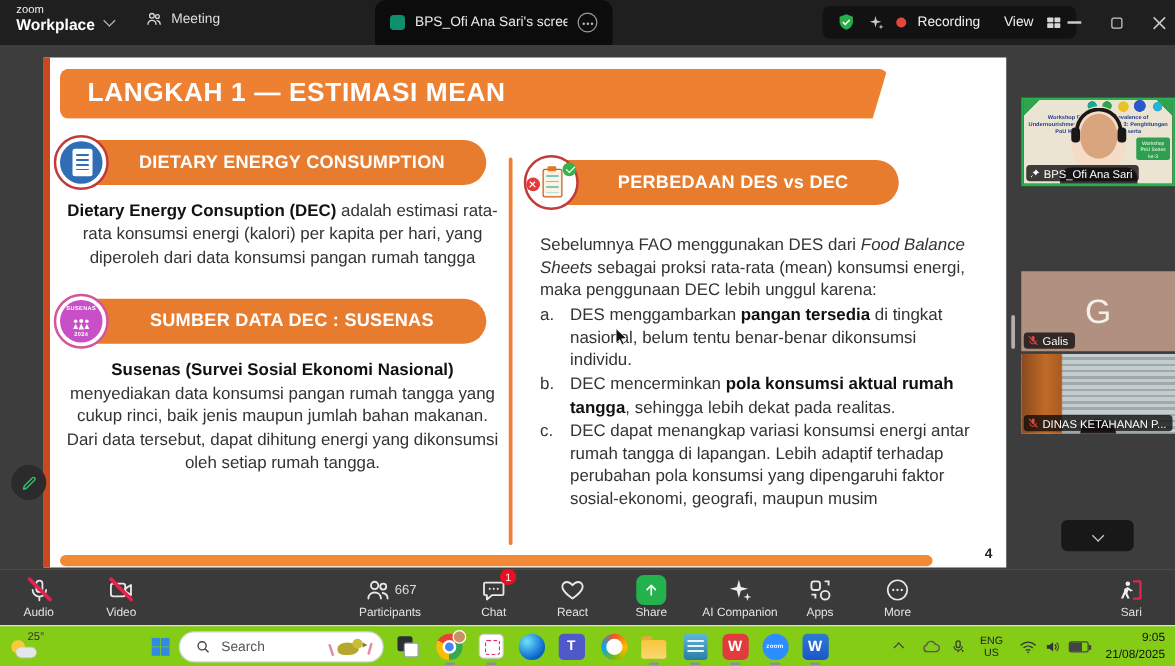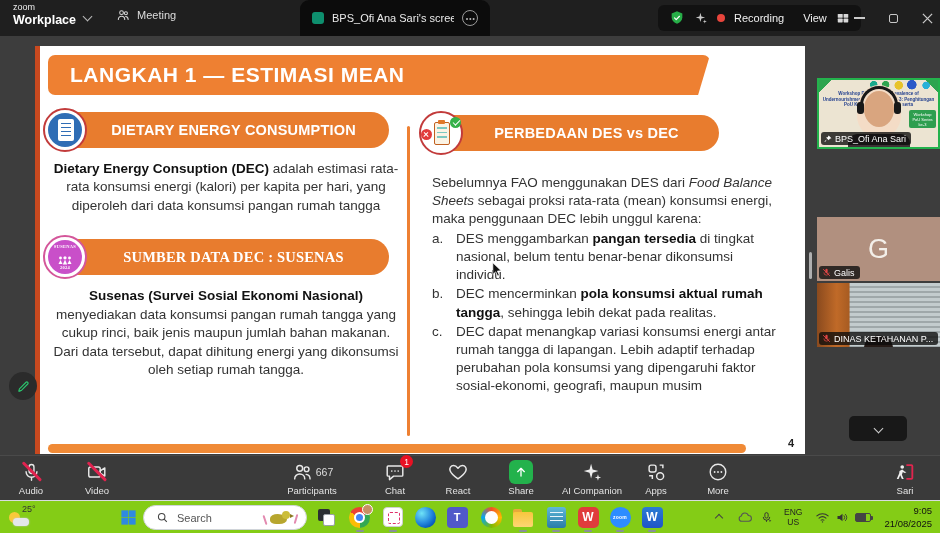--- a/index.html
+++ b/index.html
@@ -33,21 +33,21 @@
   .slide{position:absolute;left:35px;top:46px;width:770px;height:408px;background:#fff;}
   .slide-strip{position:absolute;left:0;top:0;width:5px;height:100%;background:#c8491f;}
   .slide-title{position:absolute;left:13px;top:9px;width:662px;height:40px;background:#ee8032;border-radius:7px;color:#fff;font-weight:bold;font-size:21px;letter-spacing:.5px;display:flex;align-items:center;padding-left:22px;clip-path:polygon(0 0,100% 0,98.2% 100%,0 100%);}
   .col-left{position:absolute;left:10px;top:66px;width:362px;}
   .col-right{position:absolute;left:386px;top:66px;width:372px;}
   .divider{position:absolute;left:372px;top:80px;width:3px;height:310px;background:#ee8032;border-radius:2px;}
   .bottom-bar{position:absolute;left:13px;top:398px;width:698px;height:9px;background:#f08a36;border-radius:5px;}
   .page-num{position:absolute;right:11px;top:391px;font-size:11px;font-weight:bold;color:#222;}
   .pill{position:relative;height:36px;background:#e87c2e;border-radius:18px;display:flex;align-items:center;justify-content:center;color:#fff;font-weight:bold;font-size:14.5px;margin-left:14px;padding-left:19px;letter-spacing:.2px;}
   .pill-l{width:330px;}
-  .pill-r{width:284px;margin-top:3px;}
+  .pill-r{width:284px;margin-top:16px;}
   .picon{position:absolute;left:-16px;top:-4px;width:44px;height:44px;border-radius:50%;background:#fff;}
   .icon-dec{border:2px solid #c23b3b;}
   .icon-dec::before{content:"";position:absolute;inset:3px;border-radius:50%;background:#2f6db5;}
   .icon-dec .doc{position:absolute;left:13px;top:9px;width:16px;height:22px;background:#fff;border-radius:2px;}
   .icon-dec .doc::before{content:"";position:absolute;left:3px;top:4px;right:3px;height:13px;background:repeating-linear-gradient(to bottom,#2f6db5 0 1.5px,transparent 1.5px 4px);}
   .icon-sus{border:2px solid #d4569a;overflow:hidden;}
   .icon-sus::before{content:"";position:absolute;inset:3px;border-radius:50%;background:#c94fc9;}
   .sus-top,.sus-bot{position:absolute;left:0;width:100%;text-align:center;font-size:4.5px;font-weight:bold;color:#fff;letter-spacing:.3px;}
   .sus-top{top:7px;} .sus-bot{bottom:7px;}
   .sus-fig{position:absolute;left:0;top:15px;width:100%;text-align:center;}
@@ -56,21 +56,21 @@
   .icon-perb .clip::before{content:"";position:absolute;left:3px;top:-3px;width:7px;height:4px;background:#e07828;border-radius:1px;}
   .icon-perb .clip::after{content:"";position:absolute;left:2px;top:4px;right:2px;height:14px;background:repeating-linear-gradient(to bottom,#7cc8c0 0 1.5px,transparent 1.5px 4.5px);}
   .badge-x,.badge-c{position:absolute;width:11px;height:11px;border-radius:50%;}
   .badge-x{left:0;top:16px;background:#e23b3b;}
   .badge-x::before,.badge-x::after{content:"";position:absolute;left:2.4px;top:4.8px;width:6px;height:1.4px;background:#fff;}
   .badge-x::before{transform:rotate(45deg);} .badge-x::after{transform:rotate(-45deg);}
   .badge-c{right:0;top:4px;background:#35b24a;}
   .badge-c::before{content:"";position:absolute;left:2.6px;top:3px;width:5.5px;height:2.8px;border-left:1.4px solid #fff;border-bottom:1.4px solid #fff;transform:rotate(-45deg);}
   .para{margin-top:12px;text-align:center;font-size:13.5px;line-height:1.37;color:#333;padding:0 4px;}
   .para b{color:#111;}
-  .pill-gap{margin-top:24px;font-family:Liberation Serif, serif;}
+  .pill-gap{margin-top:24px;}
   .intro{margin:23px 10px 2px 11px;font-size:13.5px;line-height:1.34;color:#333;}
   .dlist{margin:1px 8px 0 11px;}
   .litem{display:flex;margin-top:1px;font-size:13.5px;line-height:1.34;color:#333;}
   .lmark{width:24px;flex:none;}
   .litem b,.intro b{color:#111;}
   .cursor{position:absolute;left:457px;top:216px;}
   .annot-btn{position:absolute;left:9px;top:372px;width:28px;height:28px;border-radius:50%;background:#2b2b2b;display:flex;align-items:center;justify-content:center;}
   .vscroll{position:absolute;left:809px;top:252px;width:3px;height:27px;background:#b0b0b0;border-radius:2px;}
 
   

